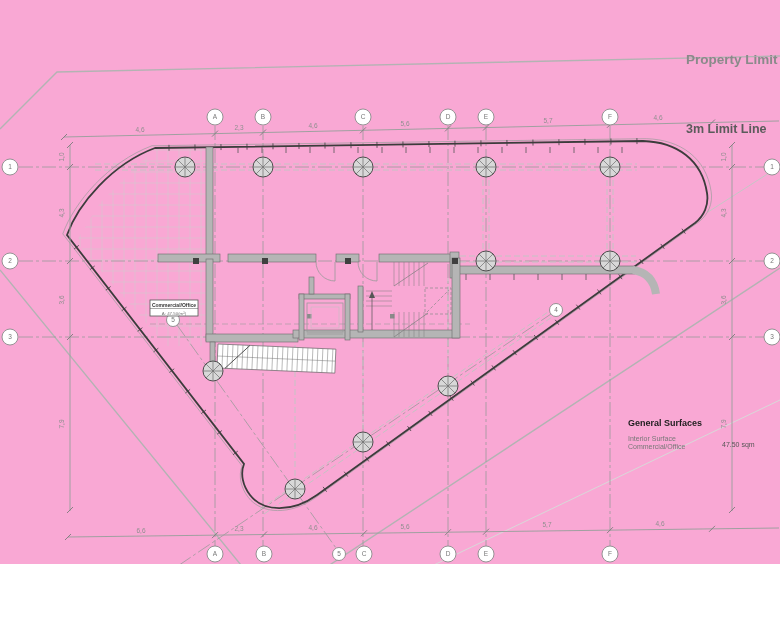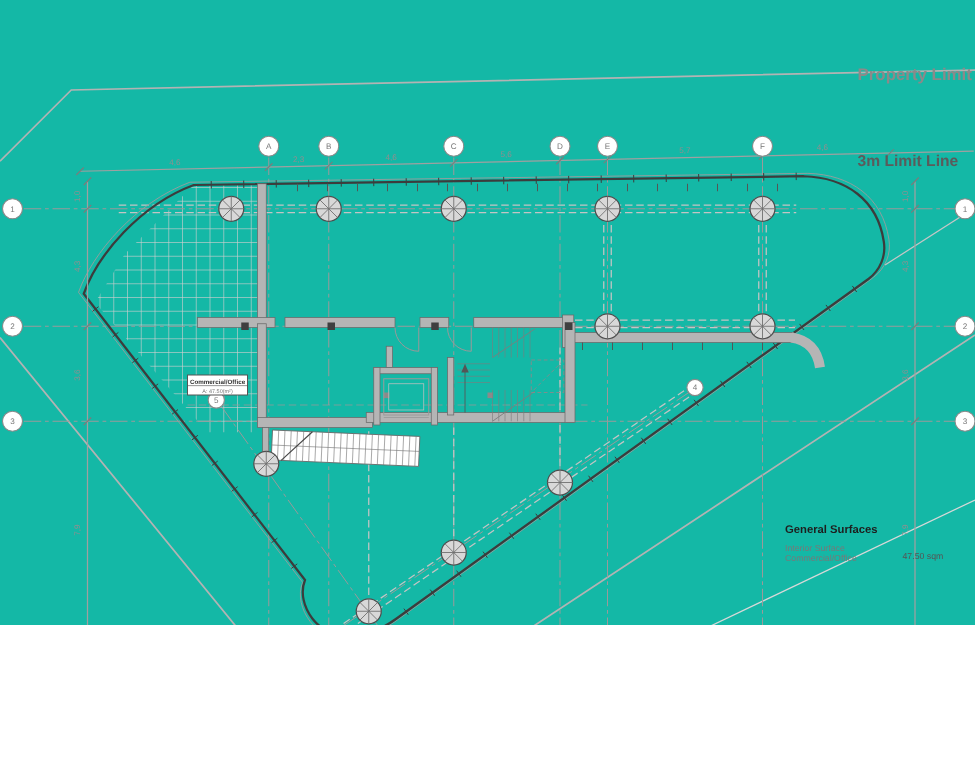--- a/index.html
+++ b/index.html
@@ -1,16 +1,16 @@
 <!DOCTYPE html>
 <html><head>
 <meta charset="utf-8">
 <style>
   html,body{margin:0;padding:0;background:#ffffff;}
-  #stage{position:relative;width:780px;height:500px;background:#14b8a6;overflow:hidden;
+  #stage{position:relative;width:780px;height:564px;background:#f9a8d4;overflow:hidden;
          font-family:"Liberation Sans", sans-serif;}
   svg{display:block;}
   text{font-family:"Liberation Sans", sans-serif;}
   .dimtxt{fill:#8f8f8f;font-size:6.5px;}
   .bubtxt{fill:#777;font-size:6.5px;}
   .annot-big{fill:#8a8a8a;font-size:13.5px;font-weight:bold;}
   .annot-limit{fill:#5b5b5b;font-size:12.5px;font-weight:bold;}
   .leg-title{fill:#1e1e1e;font-size:9px;font-weight:bold;}
   .leg-row{fill:#787878;font-size:7px;}
   .leg-val{fill:#555;font-size:7px;}

